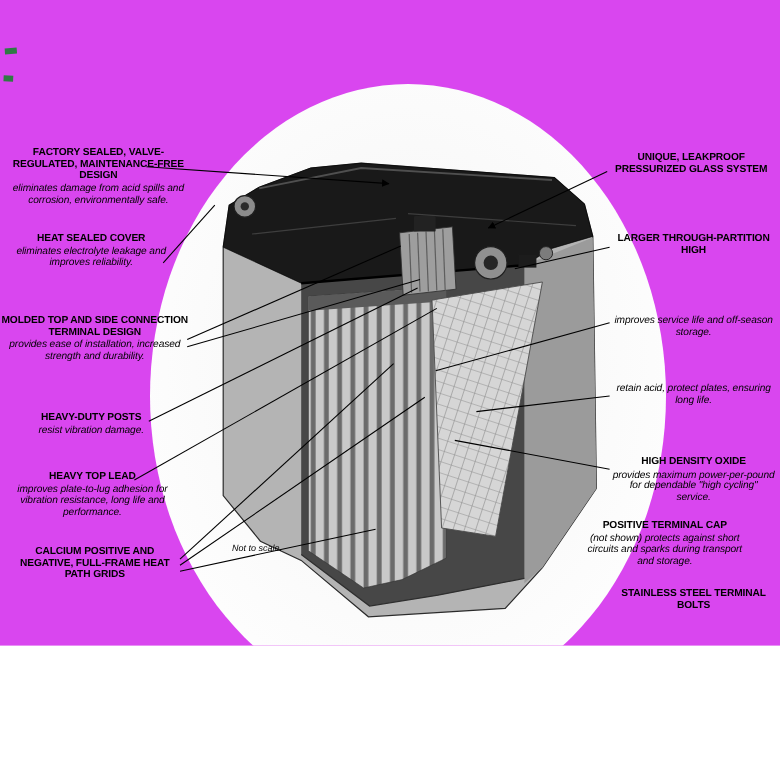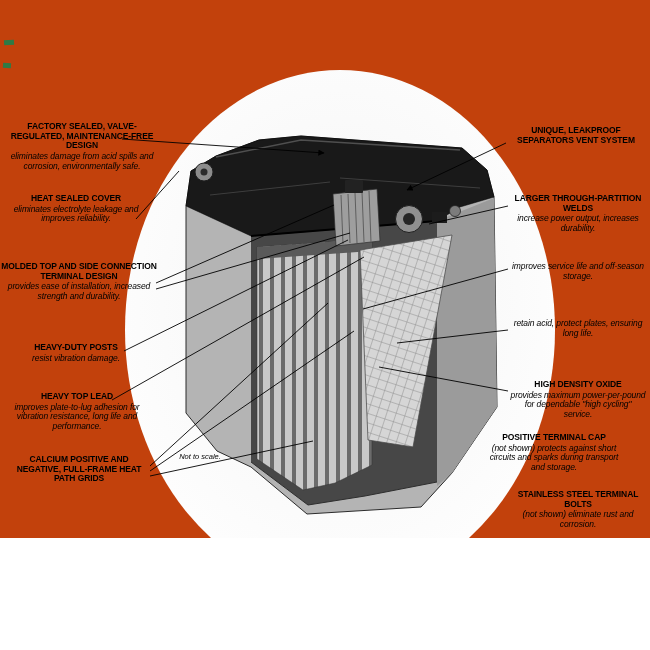--- a/index.html
+++ b/index.html
@@ -1,22 +1,22 @@
 <!DOCTYPE html>
 <html><head>
 <meta charset="utf-8">
 <style>
   html,body{margin:0;padding:0;}
   body{width:650px;height:650px;background:#ffffff;font-family:"Liberation Sans",sans-serif;color:#000;}
-  .stage{position:relative;width:650px;height:538px;background:#c2410c;overflow:hidden;}
+  .stage{position:relative;width:650px;height:538px;background:#d946ef;overflow:hidden;}
   .battery-svg{position:absolute;left:0;top:0;width:650px;height:650px;}
   .callout{position:absolute;text-align:center;letter-spacing:-0.1px;}
   .c-title{font-weight:bold;font-size:8.5px;line-height:1.14;}
   .c-desc{font-style:italic;font-size:8.5px;line-height:1.14;margin-top:1px;}
-  .note{position:absolute;font-size:7.5px;font-style:italic;text-align:center;}
+  .note{position:absolute;font-size:7.5px;font-style:italic;text-align:right;}
 </style>
 </head>
 <body>
 
 <div class="stage">
 
   <svg class="battery-svg" viewBox="0 0 650 650">
     <defs>
       <pattern id="plates" width="11" height="11" patternUnits="userSpaceOnUse">
         <rect width="11" height="11" fill="#c9c9c9"></rect>
@@ -122,40 +122,38 @@
   </div>
   <div class="callout" style="left:4px;top:392px;width:146px">
     <div class="c-title">HEAVY TOP LEAD</div>
     <div class="c-desc">improves plate-to-lug adhesion for vibration resistance, long life and performance.</div>
   </div>
   <div class="callout" style="left:10px;top:455px;width:138px">
     <div class="c-title">CALCIUM POSITIVE AND NEGATIVE, FULL-FRAME HEAT PATH GRIDS</div>
   </div>
 
   <div class="callout" style="left:506px;top:126px;width:140px">
-    <div class="c-title">UNIQUE, LEAKPROOF SEPARATORS VENT SYSTEM</div>
+    <div class="c-title">UNIQUE, LEAKPROOF PRESSURIZED GLASS SYSTEM</div>
   </div>
   <div class="callout" style="left:510px;top:194px;width:136px">
-    <div class="c-title">LARGER THROUGH-PARTITION WELDS</div>
-    <div class="c-desc">increase power output, increases durability.</div>
+    <div class="c-title">LARGER THROUGH-PARTITION HIGH</div>
   </div>
   <div class="callout" style="left:510px;top:261px;width:136px">
     <div class="c-desc">improves service life and off-season storage.</div>
   </div>
   <div class="callout" style="left:510px;top:318px;width:136px">
     <div class="c-desc">retain acid, protect plates, ensuring long life.</div>
   </div>
   <div class="callout" style="left:510px;top:380px;width:136px">
     <div class="c-title">HIGH DENSITY OXIDE</div>
     <div class="c-desc">provides maximum power-per-pound for dependable "high cycling" service.</div>
   </div>
   <div class="callout" style="left:486px;top:433px;width:136px">
     <div class="c-title">POSITIVE TERMINAL CAP</div>
     <div class="c-desc">(not shown) protects against short circuits and sparks during transport and storage.</div>
   </div>
   <div class="callout" style="left:510px;top:490px;width:136px">
     <div class="c-title">STAINLESS STEEL TERMINAL BOLTS</div>
-    <div class="c-desc">(not shown) eliminate rust and corrosion.</div>
   </div>
 
   <div class="note" style="left:165px;top:452px;width:70px">Not to scale.</div>
 
 </div>
 
 </body></html>

